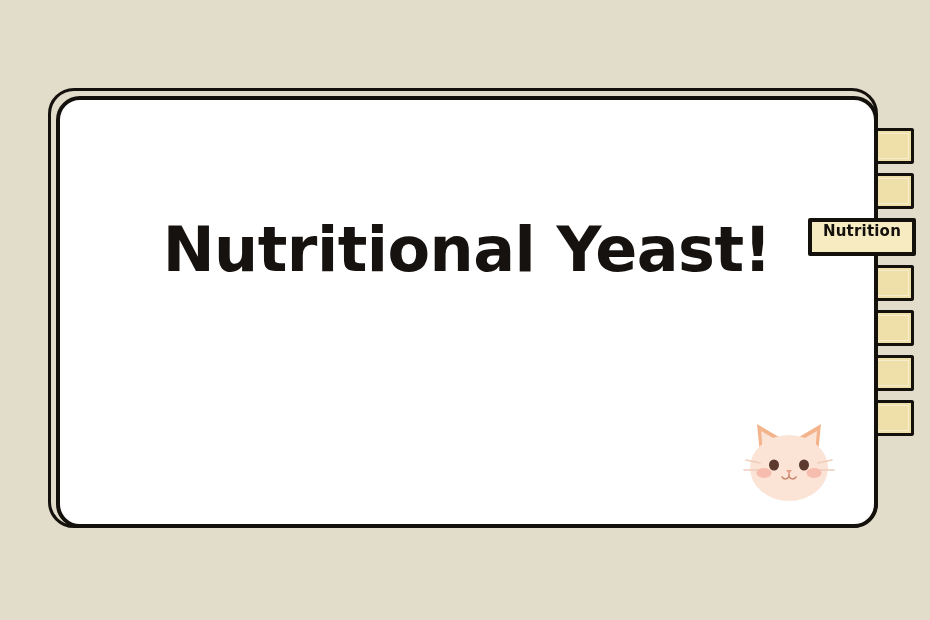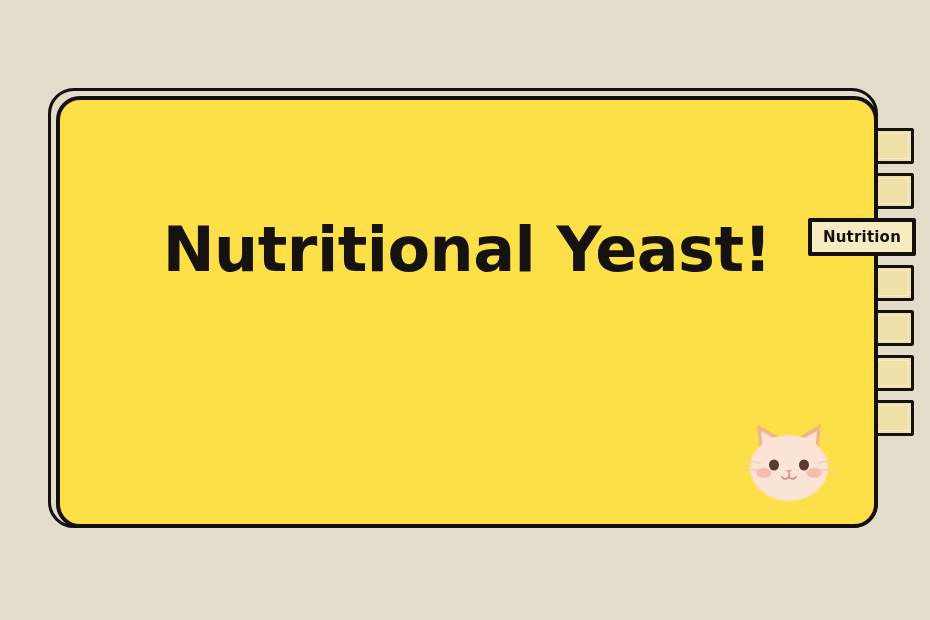--- a/index.html
+++ b/index.html
@@ -54,21 +54,21 @@
     position: absolute;
     left: 808px;
     top: 218px;
     width: 108px;
     height: 38px;
     background: #f7ebc2;
     border: 4px solid #14100c;
     border-radius: 2px;
     box-sizing: border-box;
     display: flex;
-    align-items: center;
+    align-items: flex-start;
     justify-content: center;
     z-index: 40;
   }
   .tab-label-text {
     font-family: "DejaVu Sans", sans-serif;
     font-weight: bold;
     font-size: 15px;
     color: #14100c;
     letter-spacing: 0.2px;
     white-space: nowrap;
@@ -89,21 +89,21 @@
   }
   .card-inner {
     position: absolute;
     left: 56px;
     top: 96px;
     width: 822px;
     height: 432px;
     border: 4px solid #14100c;
     border-radius: 24px;
     box-sizing: border-box;
-    background: #fde047;
+    background: #ffffff;
     z-index: 20;
     overflow: hidden;
   }
 
   
   .headings {
     position: absolute;
     left: 0;
     right: 0;
     top: 118px;

